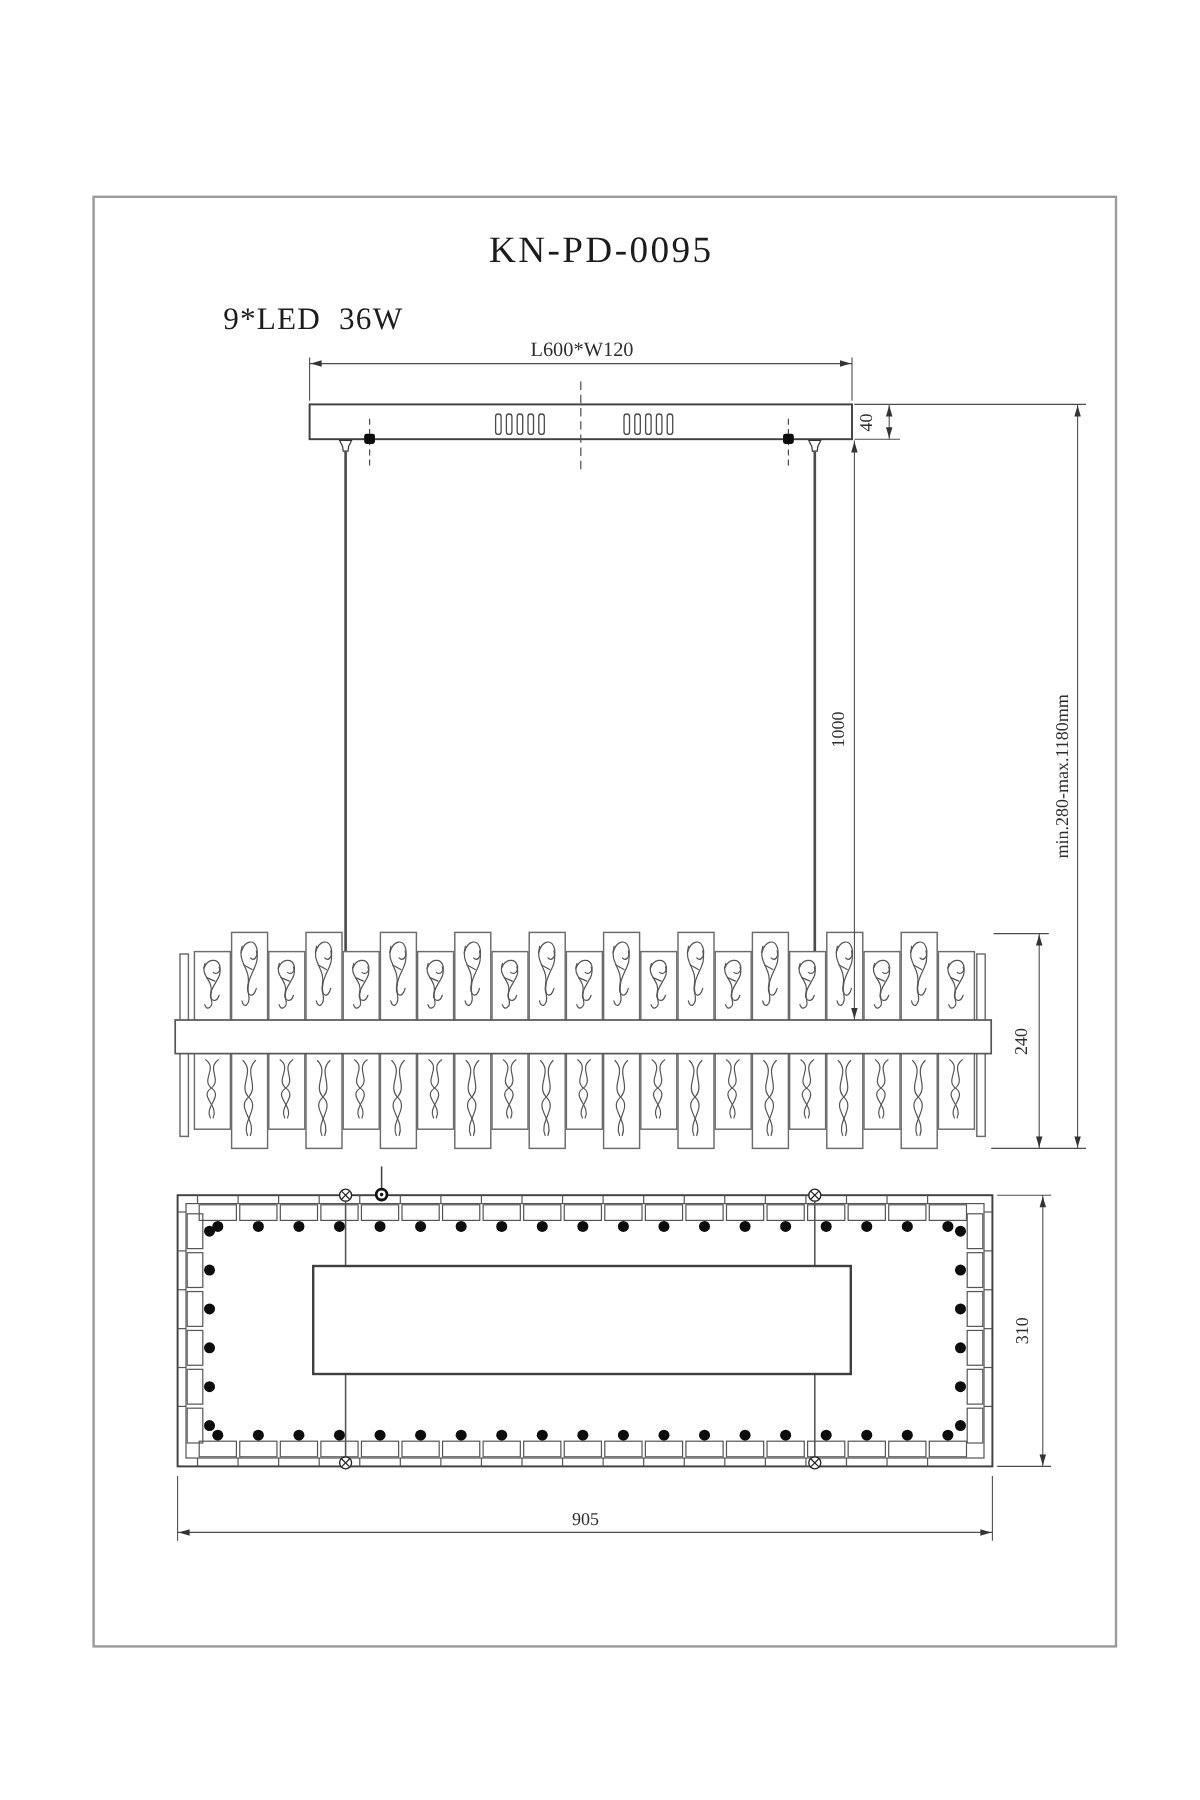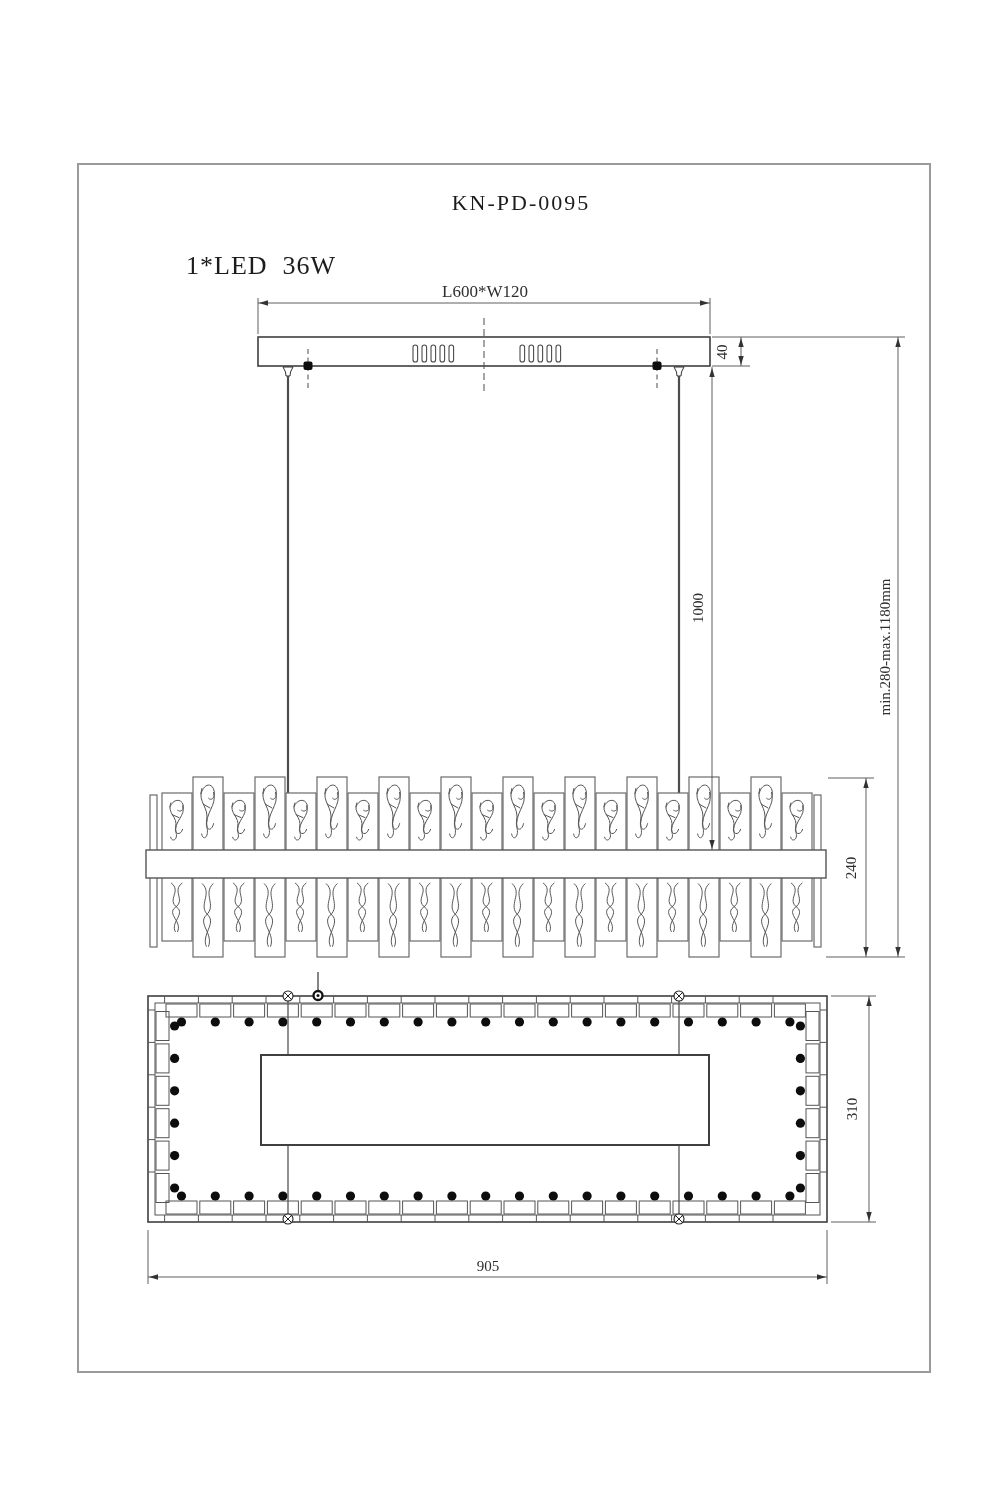--- a/index.html
+++ b/index.html
@@ -1,34 +1,34 @@
 <!DOCTYPE html>
 <html><head>
 <meta charset="utf-8">
 <style>
   html,body{margin:0;padding:0;background:#ffffff;}
   #stage{position:relative;width:1000px;height:1500px;background:#fff;overflow:hidden;
          font-family:"Liberation Serif", serif;}
   .sheet{position:absolute;left:77px;top:163px;width:854px;height:1210px;
          border:2px solid #9a9a9a;box-sizing:border-box;}
-  .title{position:absolute;left:93px;top:190px;width:856px;text-align:center;
-         font-size:22px;letter-spacing:2px;color:#1c1c1c;}
+  .title{position:absolute;left:73px;top:190px;width:856px;text-align:center;
+         font-size:31px;letter-spacing:2px;color:#1c1c1c;}
   .spec{position:absolute;left:186px;top:251px;font-size:26px;letter-spacing:1px;
         color:#1c1c1c;white-space:pre;}
   svg#cad{position:absolute;left:0;top:0;}
   .dimtxt{font-family:"Liberation Serif", serif;font-size:15px;fill:#2e2e2e;}
   .dimtxt-lg{font-family:"Liberation Serif", serif;font-size:17px;fill:#2e2e2e;}
 </style>
 </head>
 <body>
 
 <div id="stage">
   <div class="sheet"></div>
   <div class="title">KN-PD-0095</div>
-  <div class="spec">1*LED  36W</div>
+  <div class="spec">9*LED  36W</div>
 
   <svg id="cad" width="1000" height="1500" viewBox="0 0 1000 1500">
     <g id="g-canopy">
         <rect x="258" y="337" width="452" height="29" fill="#fff" stroke="#3f3f3f" stroke-width="1.6"></rect>
         <rect x="413" y="345" width="4.6" height="17" rx="2.3" fill="none" stroke="#4c4c4c" stroke-width="1.1"></rect>
         <rect x="422" y="345" width="4.6" height="17" rx="2.3" fill="none" stroke="#4c4c4c" stroke-width="1.1"></rect>
         <rect x="431" y="345" width="4.6" height="17" rx="2.3" fill="none" stroke="#4c4c4c" stroke-width="1.1"></rect>
         <rect x="440" y="345" width="4.6" height="17" rx="2.3" fill="none" stroke="#4c4c4c" stroke-width="1.1"></rect>
         <rect x="449" y="345" width="4.6" height="17" rx="2.3" fill="none" stroke="#4c4c4c" stroke-width="1.1"></rect>
         <rect x="520" y="345" width="4.6" height="17" rx="2.3" fill="none" stroke="#4c4c4c" stroke-width="1.1"></rect>

